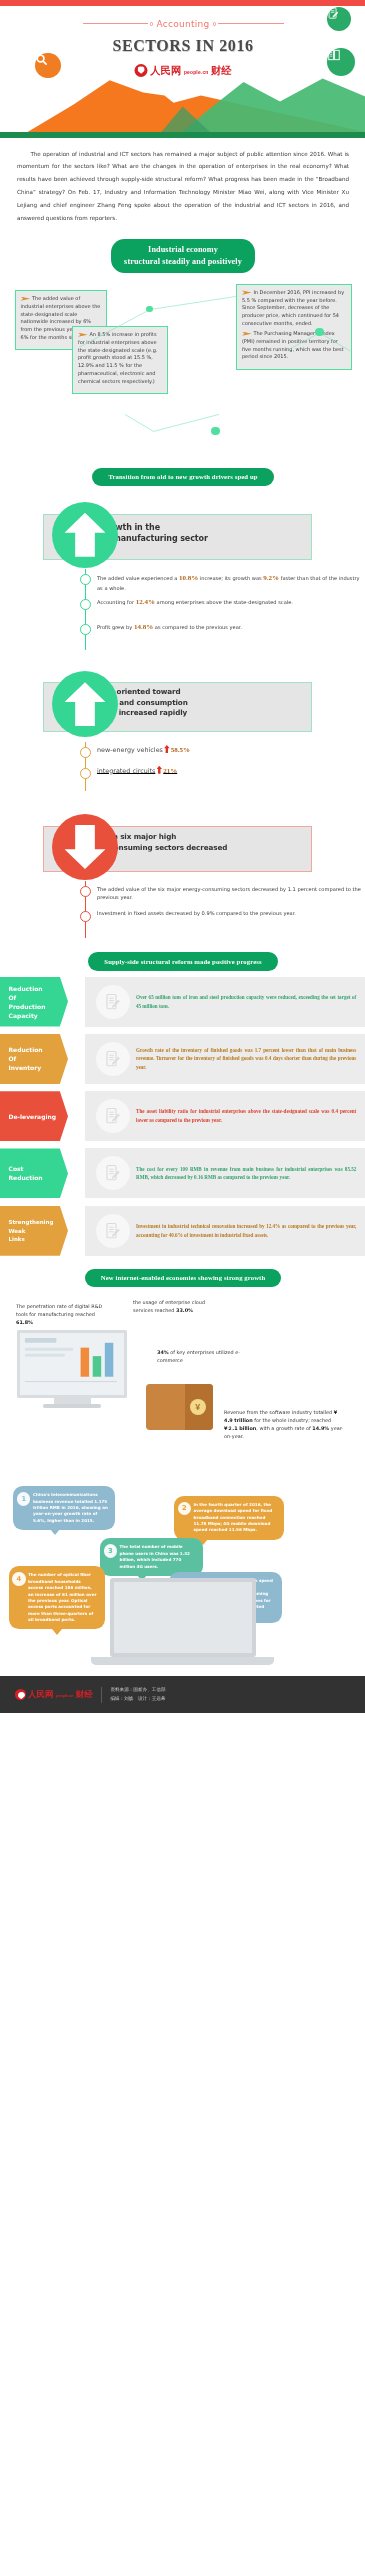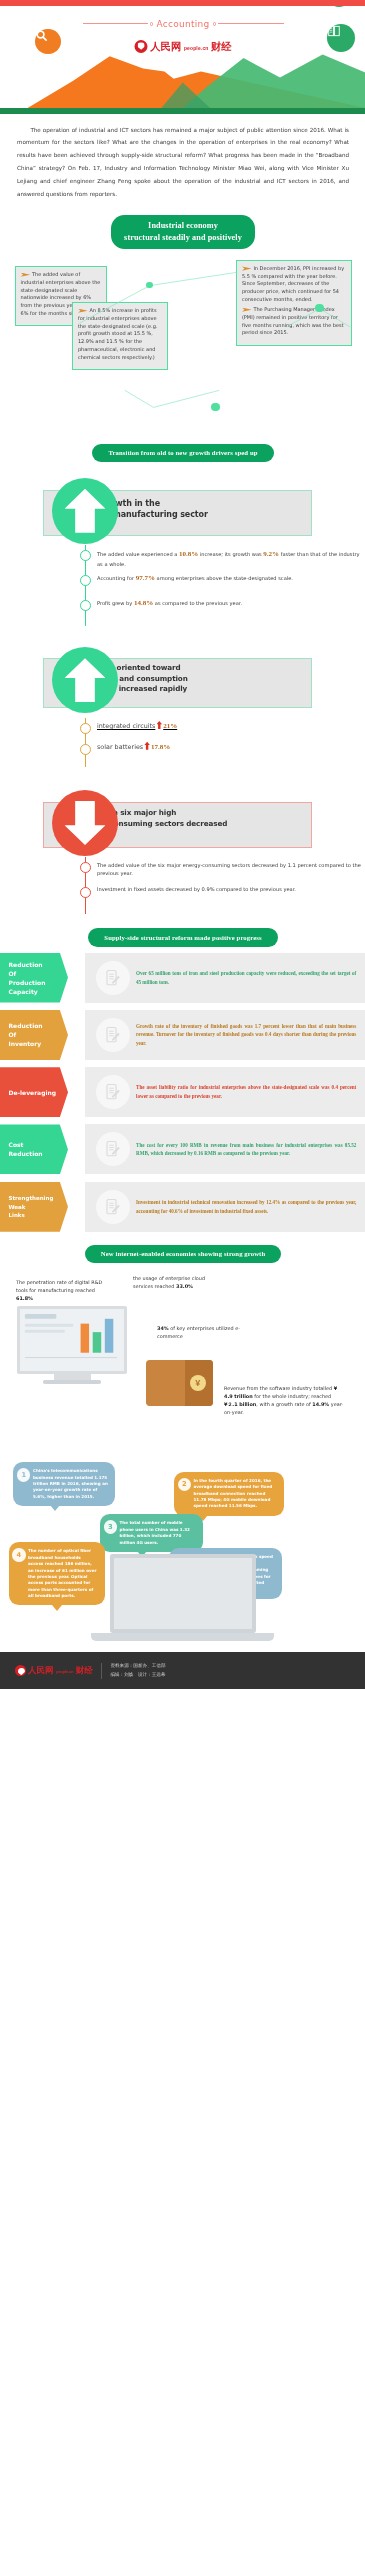--- a/index.html
+++ b/index.html
@@ -278,20 +278,21 @@
 
   <div class="infographic-rule">
     <span class="line"></span>
     <span class="dot"></span>
     <span class="label">Accounting</span>
     <span class="dot"></span>
     <span class="line"></span>
   </div>
 
   <div class="main-title">
+    <div>SECTORS IN 2016</div>
   </div>
 
   <div class="hero-art">
     <svg width="366" height="73" viewBox="0 0 601 120">
       <polygon points="45,120 120,75 180,35 235,55 270,60 285,72 330,60 601,120" fill="#f5781f"></polygon>
       <polygon points="300,120 340,85 400,38 460,70 530,32 601,62 601,120" fill="#45ba72" opacity="0.92"></polygon>
       <polygon points="265,120 300,78 345,120" fill="#3a9d63" opacity="0.75"></polygon>
     </svg>
 
     <div class="orange-circle" style="left:35px; top:-6px; width:25.6px; height:25.6px;">
@@ -389,21 +390,21 @@
   <div class="bullet">
     <span class="ring"></span>
     <div class="txt">
       <span>The added value experienced a </span><span class="stat">10.8%</span><span> increase; its growth was </span><span class="stat">9.2%</span><span> faster than that of the industry as a whole.</span>
     </div>
   </div>
 
   <div class="bullet">
     <span class="ring"></span>
     <div class="txt">
-      <span>Accounting for </span><span class="stat">97.7%</span><span> among enterprises above the state-designated scale.</span>
+      <span>Accounting for </span><span class="stat">12.4%</span><span> among enterprises above the state-designated scale.</span>
     </div>
   </div>
 
   <div class="bullet">
     <span class="ring"></span>
     <div class="txt">
       <span>Profit grew by </span><span class="stat">14.8%</span><span> as compared to the previous year.</span>
     </div>
   </div>
 </div>
@@ -416,35 +417,35 @@
   <div class="arrow-banner-text sm" style="top:21px;">
     <div>Products oriented toward</div>
     <div>industrial and consumption</div>
     <div>upgrades increased rapidly</div>
   </div>
 </div>
 
 <div class="bullets orange-spine" style="margin-top:3.7px;">
   <div class="spine"></div>
 
+  <div class="bullet" style="min-height:17px;">
+    <span class="ring"></span>
+    <div class="prod-row">
+      <span>new-energy vehicles</span><span class="red-arrow"></span><span class="prod-val">58.5%</span>
+    </div>
+  </div>
 
 
   <div class="bullet" style="min-height:17px;text-decoration:underline;">
     <span class="ring"></span>
     <div class="prod-row">
       <span>integrated circuits</span><span class="red-arrow"></span><span class="prod-val">21%</span>
     </div>
   </div>
 
-  <div class="bullet" style="min-height:17px;">
-    <span class="ring"></span>
-    <div class="prod-row">
-      <span>solar batteries</span><span class="red-arrow"></span><span class="prod-val">17.8%</span>
-    </div>
-  </div>
 </div>
 
 <div class="arrow-block" style="margin-top:16px;">
   <div class="arrow-banner red"></div>
   <div class="big-circle red">
     <span class="arrow-down"></span>
   </div>
   <div class="arrow-banner-text sm">
     <div>Growth in six major high</div>
     <div>energy-consuming sectors decreased</div>

